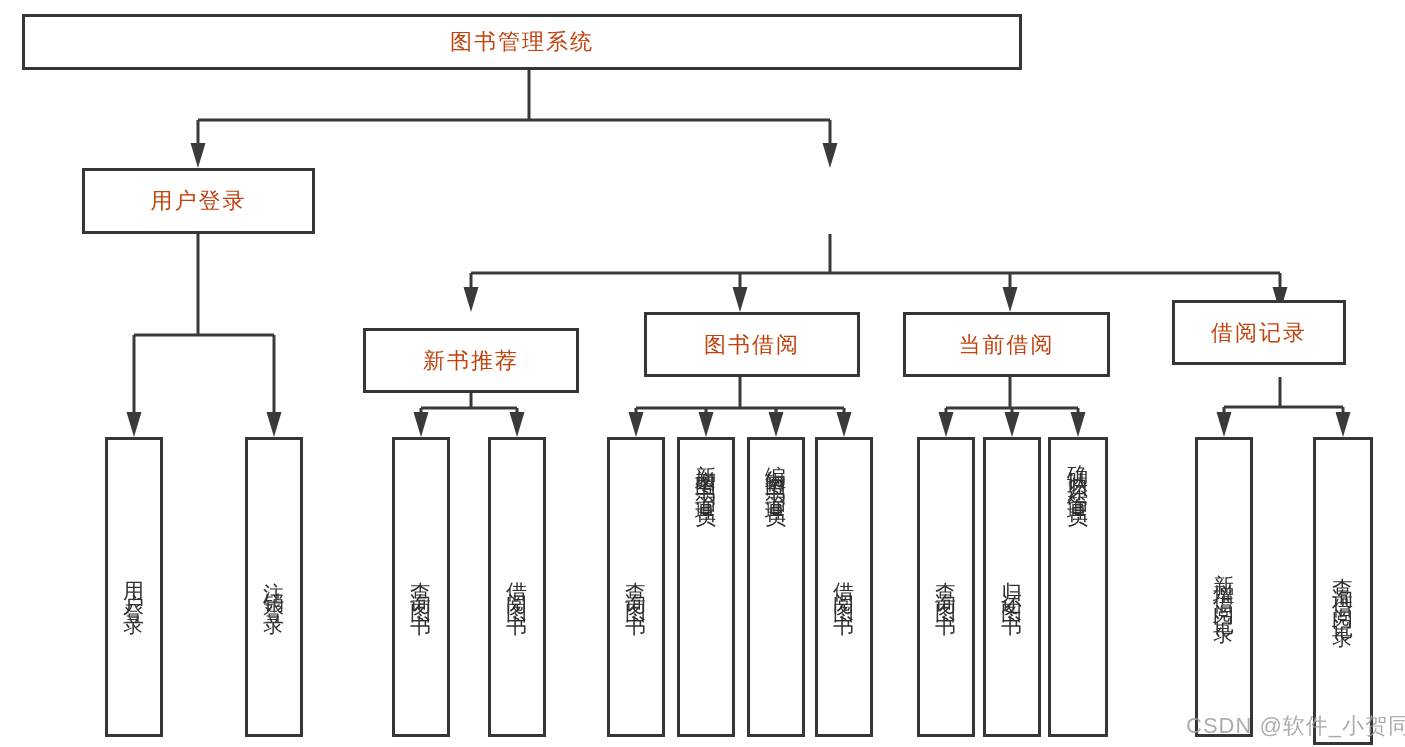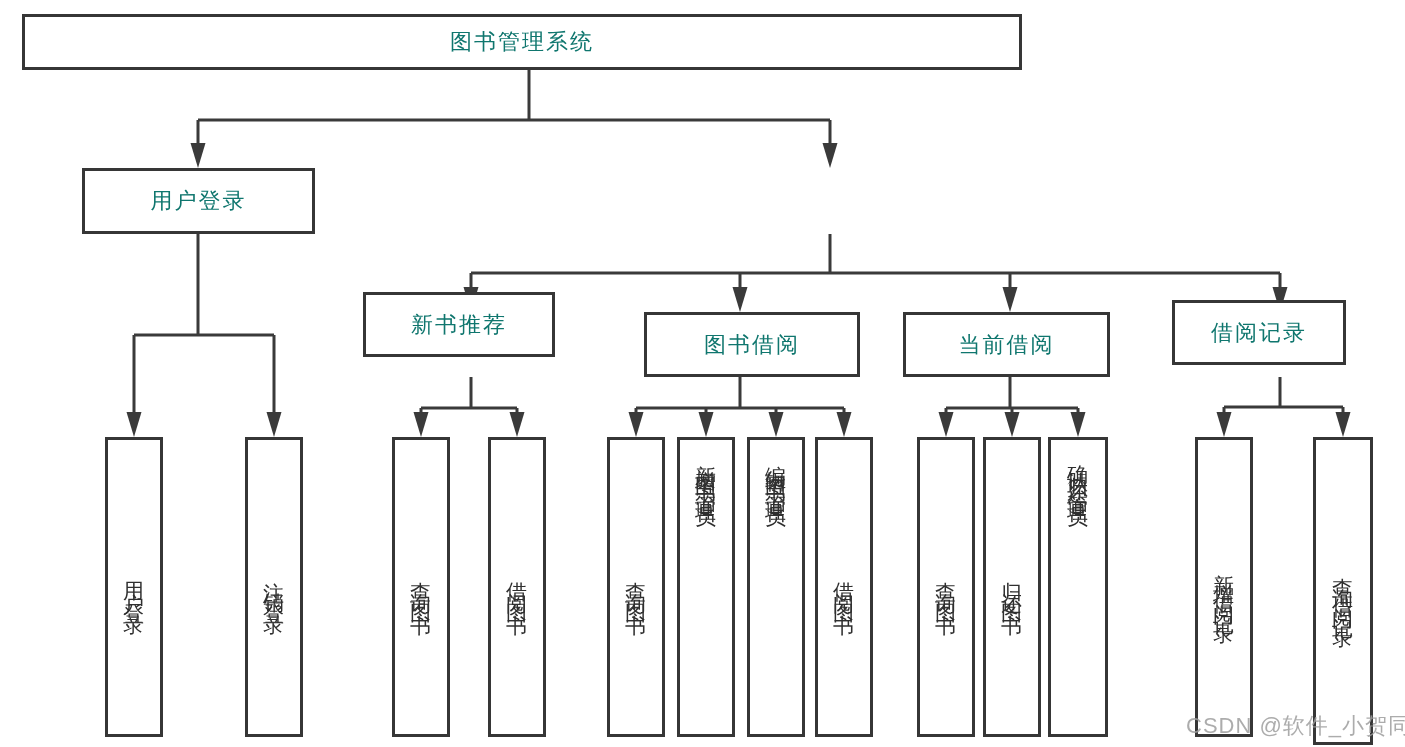--- a/index.html
+++ b/index.html
@@ -21,21 +21,21 @@
     position: absolute;
     background: #ffffff;
     border: 3px solid #363636;
     display: flex;
     align-items: center;
     justify-content: center;
   }
   .h-label {
     font-size: 22px;
     letter-spacing: 2px;
-    color: #0f766e;
+    color: #c2410c;
     white-space: nowrap;
   }
   .leaf { justify-content: center; }
   .v-label {
     writing-mode: vertical-rl;
     text-orientation: mixed;
     font-size: 21px;
     letter-spacing: 11px;
     color: #2f2f2f;
     line-height: 1;
@@ -110,21 +110,21 @@
   </svg>
 
   <div class="box" style="left:22px;top:14px;width:1000px;height:56px">
     <span class="h-label">图书管理系统</span>
   </div>
 
   <div class="box" style="left:82px;top:168px;width:233px;height:66px">
     <span class="h-label">用户登录</span>
   </div>
 
-  <div class="box" style="left:363px;top:292px;width:192px;height:65px">
+  <div class="box" style="left:363px;top:328px;width:216px;height:65px">
     <span class="h-label">新书推荐</span>
   </div>
   <div class="box" style="left:644px;top:312px;width:216px;height:65px">
     <span class="h-label">图书借阅</span>
   </div>
   <div class="box" style="left:903px;top:312px;width:207px;height:65px">
     <span class="h-label">当前借阅</span>
   </div>
   <div class="box" style="left:1172px;top:300px;width:174px;height:65px">
     <span class="h-label">借阅记录</span>

